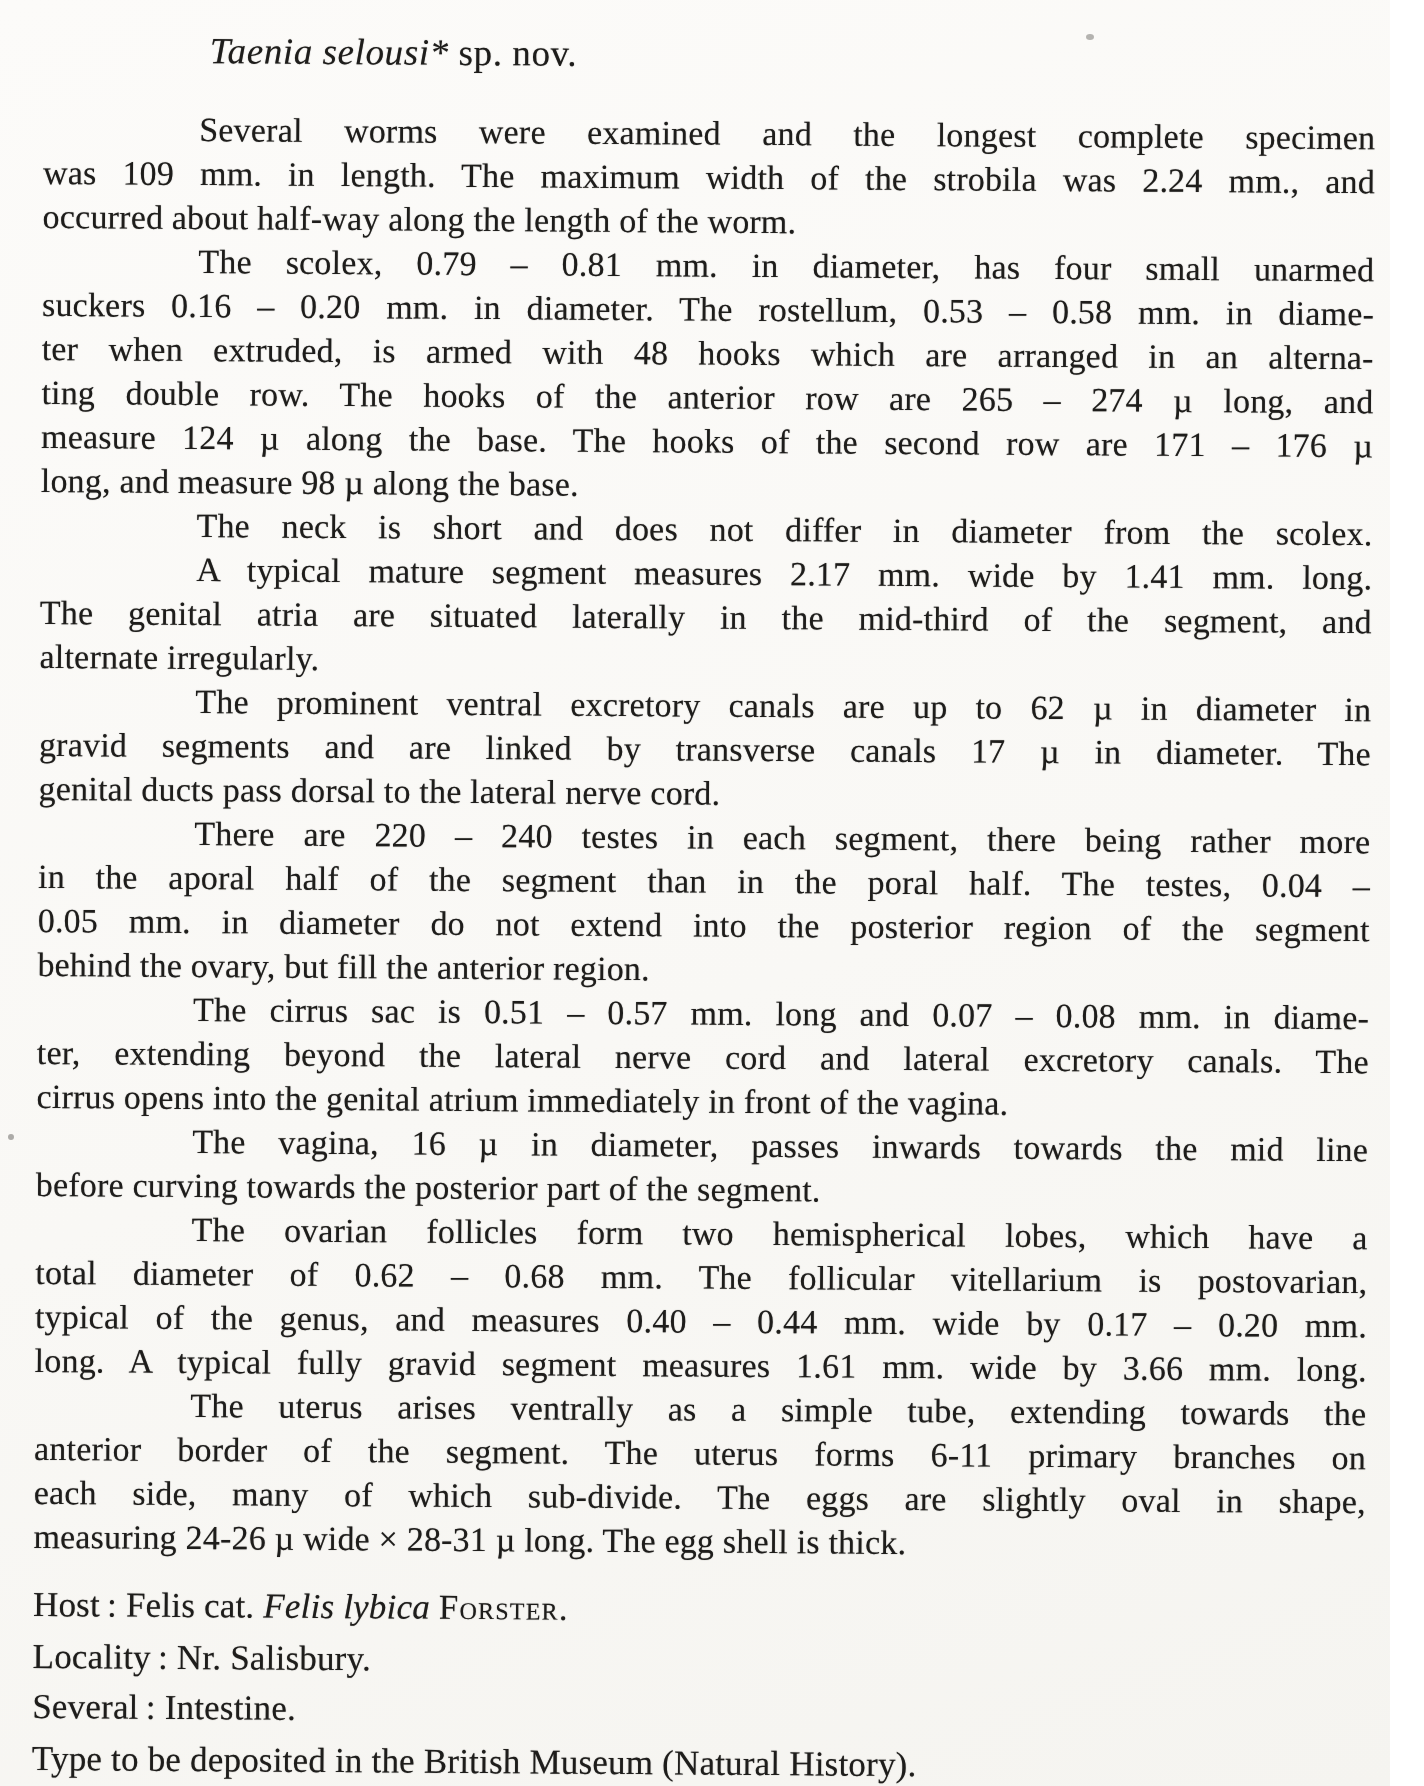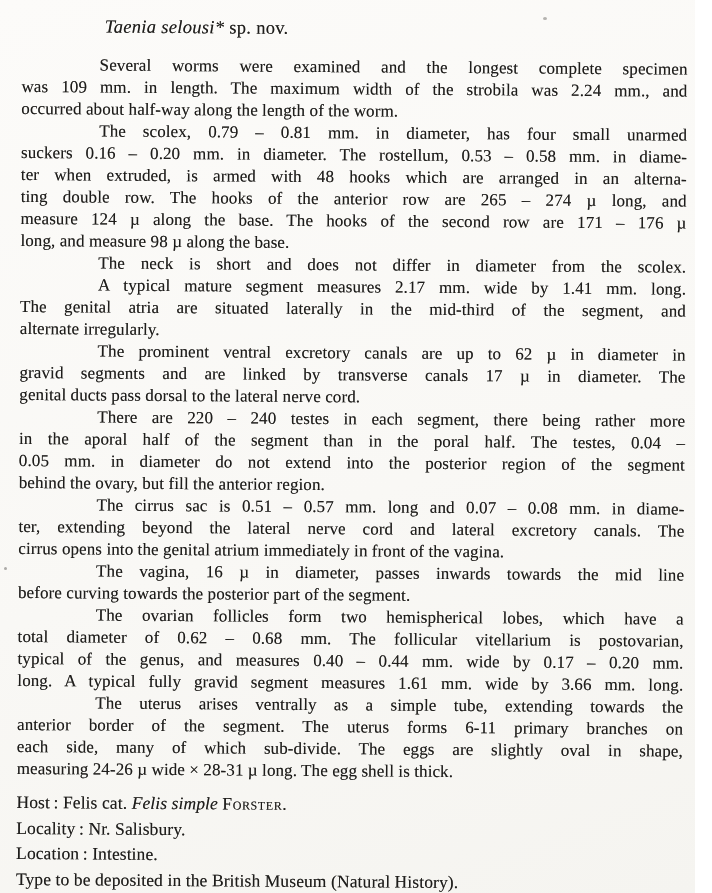--- a/index.html
+++ b/index.html
@@ -129,20 +129,20 @@
         </div>
         <div>
           <div class="line indent just">The uterus arises ventrally as a simple tube, extending towards the</div>
           <div class="line just">anterior border of the segment. The uterus forms 6-11 primary branches on</div>
           <div class="line just">each side, many of which sub-divide. The eggs are slightly oval in shape,</div>
           <div class="line">measuring 24-26 µ wide × 28-31 µ long. The egg shell is thick.</div>
         </div>
       </div>
 
     <div class="doc-footer" id="footer-container">
-        <div class="fline"><span>Host : Felis cat. </span><span class="italic">Felis simple</span><span> </span><span class="smallcaps">Forster</span><span>.</span></div>
+        <div class="fline"><span>Host : Felis cat. </span><span class="italic">Felis lybica</span><span> </span><span class="smallcaps">Forster</span><span>.</span></div>
         <div class="fline"><span>Locality : Nr. Salisbury.</span></div>
-        <div class="fline"><span>Location : Intestine.</span></div>
+        <div class="fline"><span>Several : Intestine.</span></div>
         <div class="fline"><span>Type to be deposited in the British Museum (Natural History).</span></div>
       </div>
 
   </div>
 </div>
 
 </body></html>

